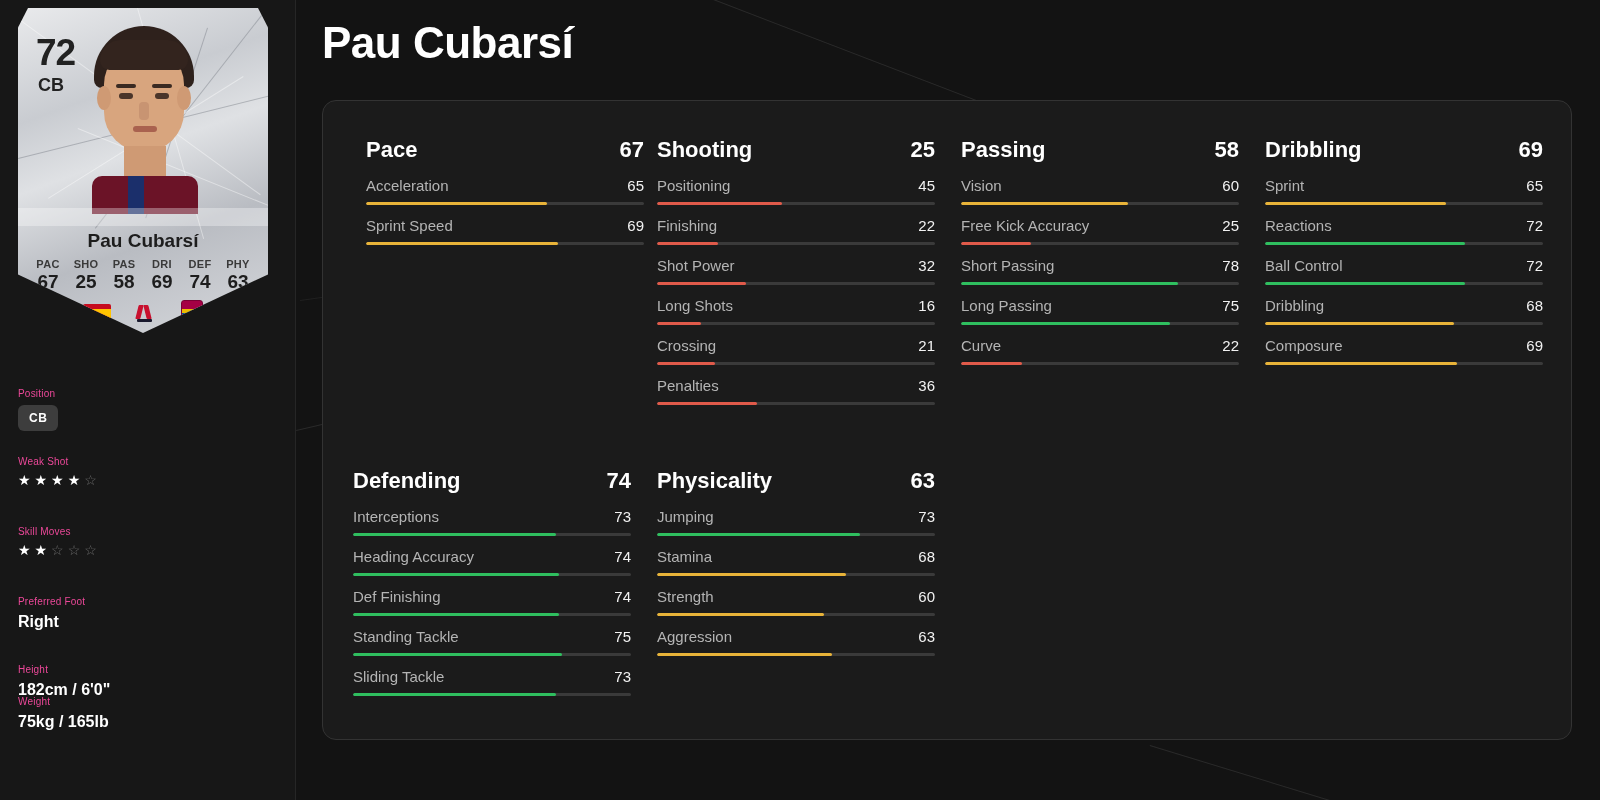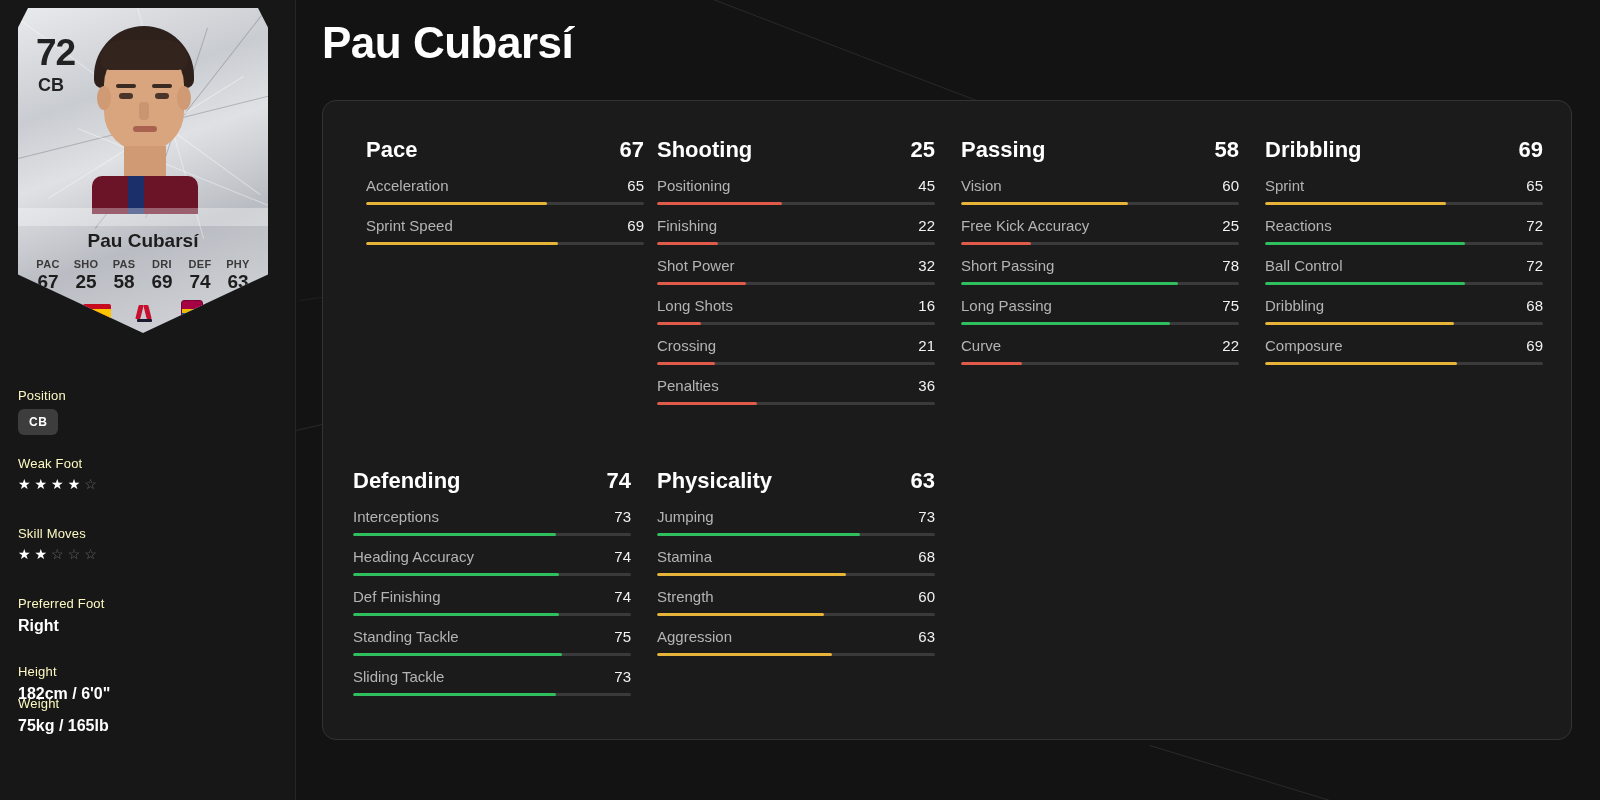--- a/index.html
+++ b/index.html
@@ -64,21 +64,21 @@
   .laliga{ width:26px; height:20px; position:relative; }
   .laliga .l1{ position:absolute; left:4px; top:2px; width:5px; height:14px; background:#c8102e; transform:skewX(-14deg); border-radius:1px;}
   .laliga .l2{ position:absolute; left:12px; top:2px; width:5px; height:14px; background:#c8102e; transform:skewX(14deg); border-radius:1px;}
   .laliga .l3{ position:absolute; left:4px; top:16px; width:15px; height:3px; background:#1a1a2e; border-radius:1px;}
   .crest{ width:22px; height:26px; background:linear-gradient(180deg,#a50044 0%,#a50044 34%,#004d98 34%,#004d98 100%);
           border-radius:3px 3px 11px 11px; position:relative; overflow:hidden; border:1px solid #7a0033; }
   .crest .s1{ position:absolute; left:0; top:8px; width:100%; height:4px; background:#edbb00; }
   .crest .s2{ position:absolute; left:9px; top:12px; width:4px; height:14px; background:#db0030; }
 
   .sb-block{ position:absolute; left:18px; }
-  .sb-label{ font-size:13px; color:#fef9c3; letter-spacing:.2px; }
+  .sb-label{ font-size:10px; color:#ec4899; letter-spacing:.2px; }
   .sb-value{ font-size:16px; color:#fff; font-weight:bold; margin-top:6px; }
   .pos-chip{ display:inline-block; margin-top:6px; background:#3d3d3d; color:#fff;
              font-size:12px; font-weight:bold; padding:6px 11px; border-radius:6px; letter-spacing:.5px; }
   .stars{ margin-top:5px; font-size:14px; letter-spacing:4px; color:#fff; }
   .stars .off{ color:#6a6a6a; }
 
   
   .title{ position:absolute; left:322px; top:18px; font-size:44px; font-weight:bold; color:#fff; letter-spacing:-.5px; }
 
   
@@ -187,21 +187,21 @@
         </div>
       </div>
     </div>
 
     <div class="sb-block" style="top:388px;">
       <div class="sb-label">Position</div>
       <div class="pos-chip">CB</div>
     </div>
 
     <div class="sb-block" style="top:456px;">
-      <div class="sb-label">Weak Foot</div>
+      <div class="sb-label">Weak Shot</div>
       <div class="stars" id="wfStars">★★★★<span class="off">☆</span></div>
     </div>
 
     <div class="sb-block" style="top:526px;">
       <div class="sb-label">Skill Moves</div>
       <div class="stars" id="smStars">★★<span class="off">☆</span><span class="off">☆</span><span class="off">☆</span></div>
     </div>
 
     <div class="sb-block" style="top:596px;">
       <div class="sb-label">Preferred Foot</div>

